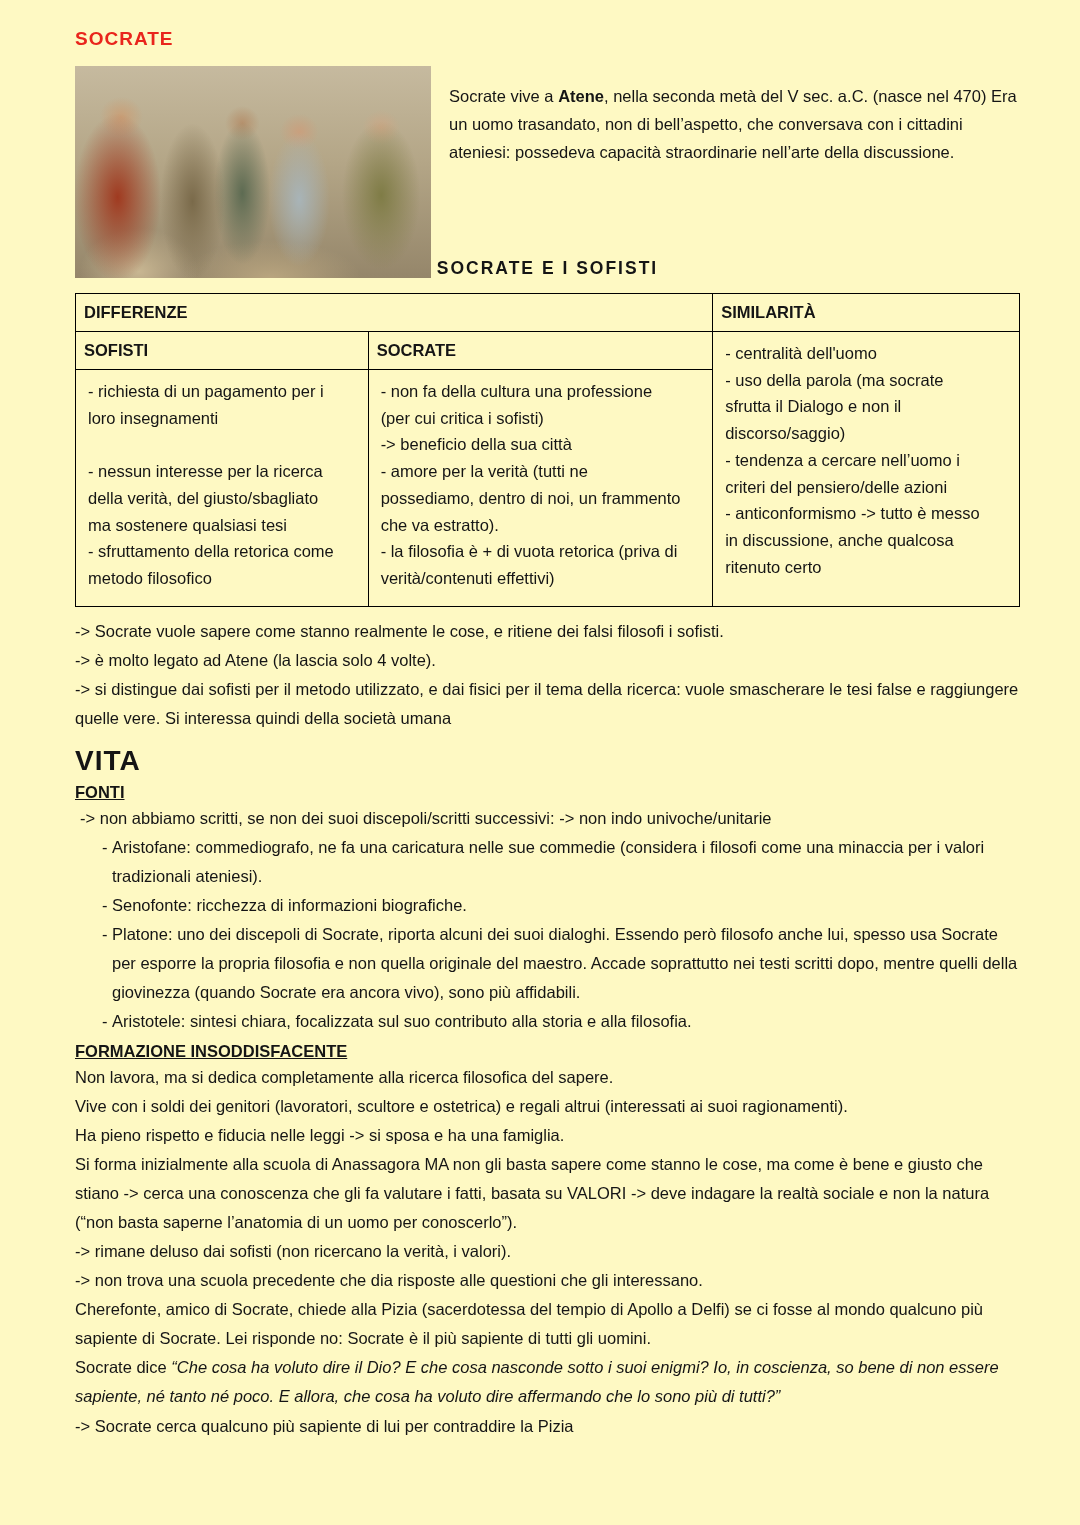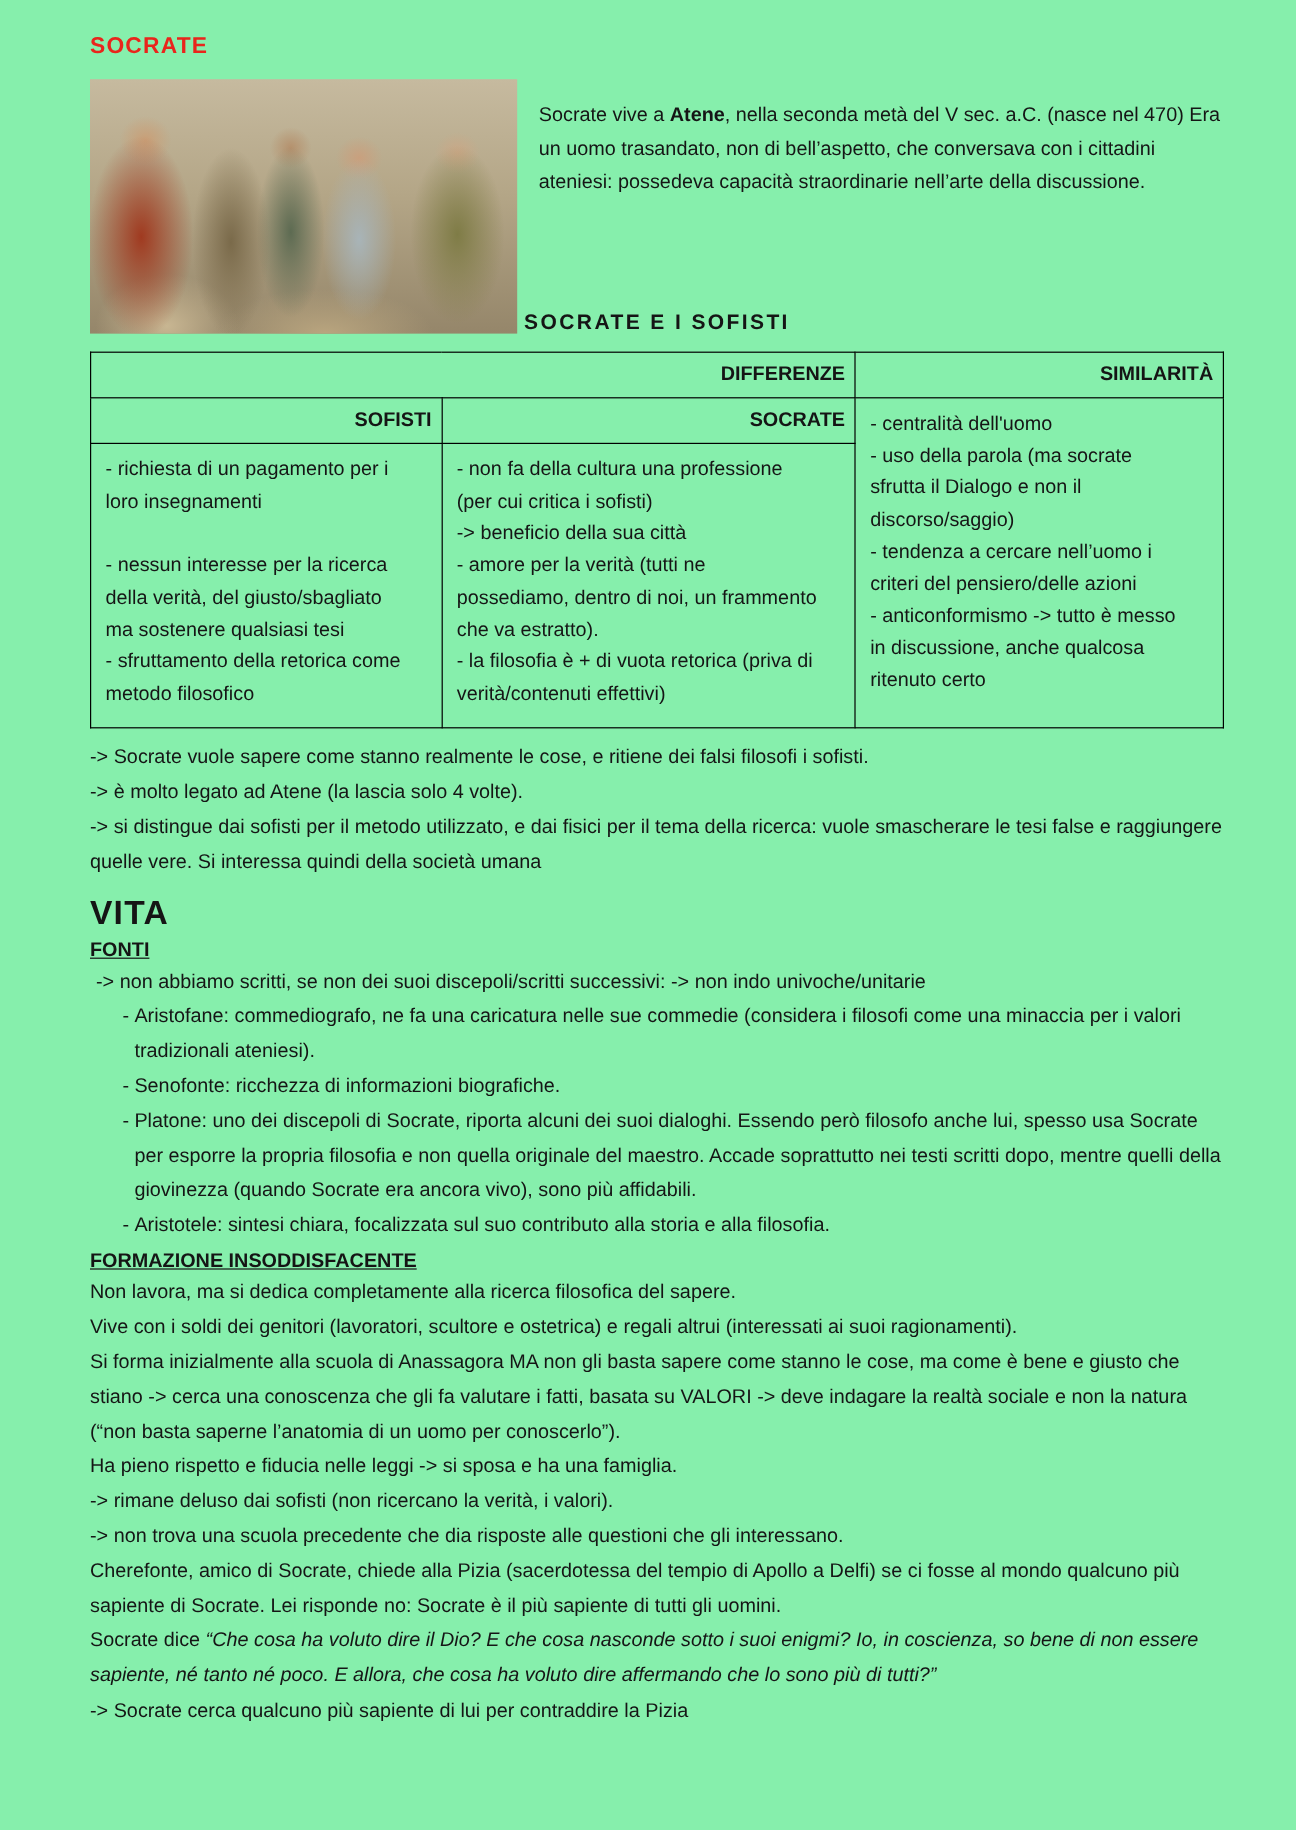--- a/index.html
+++ b/index.html
@@ -5,21 +5,21 @@
   * { box-sizing: border-box; }
   html, body { margin: 0; padding: 0; background: #ffffff; }
   body {
     font-family: "Liberation Sans", sans-serif;
     color: #151515;
     width: 1080px;
   }
   .page {
     width: 1080px;
     min-height: 1525px;
-    background: #86efac;
+    background: #fef9c3;
     padding: 28px 60px 40px 75px;
   }
   .page-title {
     margin: 0 0 16px 0;
     font-size: 19px;
     font-weight: 800;
     letter-spacing: 1px;
     color: #e9251c;
   }
   .top-row { display: flex; align-items: flex-start; }
@@ -55,21 +55,21 @@
     font-weight: 800;
     letter-spacing: 2px;
     margin: -20px 0 14px 0;
   }
   table.cmp {
     width: 100%;
     border-collapse: collapse;
     font-size: 16.5px;
   }
   table.cmp th, table.cmp td { border: 1px solid #000; }
-  table.cmp th { padding: 9px 8px; font-weight: 700; text-align: right; }
+  table.cmp th { padding: 9px 8px; font-weight: 700; text-align: left; }
   table.cmp td {
     padding: 8px 28px 14px 12px;
     vertical-align: top;
     white-space: pre-line;
     line-height: 1.62;
   }
   .body-line { font-size: 16.5px; line-height: 1.76; }
   .notes { margin-top: 10px; }
   .vita-heading {
     margin: 12px 0 6px 0;
@@ -165,22 +165,22 @@
     <div class="fonti-item">
       <span class="marker">-</span>
       <span class="item-text">Aristotele: sintesi chiara, focalizzata sul suo contributo alla storia e alla filosofia.</span>
     </div>
   </div>
 
   <h3 class="sub-heading">FORMAZIONE INSODDISFACENTE</h3>
   <div>
     <div class="body-line">Non lavora, ma si dedica completamente alla ricerca filosofica del sapere.</div>
     <div class="body-line">Vive con i soldi dei genitori (lavoratori, scultore e ostetrica) e regali altrui (interessati ai suoi ragionamenti).</div>
+    <div class="body-line">Ha pieno rispetto e fiducia nelle leggi -&gt; si sposa e ha una famiglia.</div>
     <div class="body-line">Si forma inizialmente alla scuola di Anassagora MA non gli basta sapere come stanno le cose, ma come è bene e giusto che stiano -&gt; cerca una conoscenza che gli fa valutare i fatti, basata su VALORI -&gt; deve indagare la realtà sociale e non la natura (“non basta saperne l’anatomia di un uomo per conoscerlo”).</div>
-    <div class="body-line">Ha pieno rispetto e fiducia nelle leggi -&gt; si sposa e ha una famiglia.</div>
     <div class="body-line">-&gt; rimane deluso dai sofisti (non ricercano la verità, i valori).</div>
     <div class="body-line">-&gt; non trova una scuola precedente che dia risposte alle questioni che gli interessano.</div>
   </div>
 
   <div>
     <div class="body-line">Cherefonte, amico di Socrate, chiede alla Pizia (sacerdotessa del tempio di Apollo a Delfi) se ci fosse al mondo qualcuno più sapiente di Socrate. Lei risponde no: Socrate è il più sapiente di tutti gli uomini.</div>
     <div class="body-line">
       <span>Socrate dice </span><span class="quote-italic">“Che cosa ha voluto dire il Dio? E che cosa nasconde sotto i suoi enigmi? Io, in coscienza, so bene di non essere sapiente, né tanto né poco. E allora, che cosa ha voluto dire affermando che lo sono più di tutti?”</span>
     </div>
     <div class="body-line">-&gt; Socrate cerca qualcuno più sapiente di lui per contraddire la Pizia</div>

